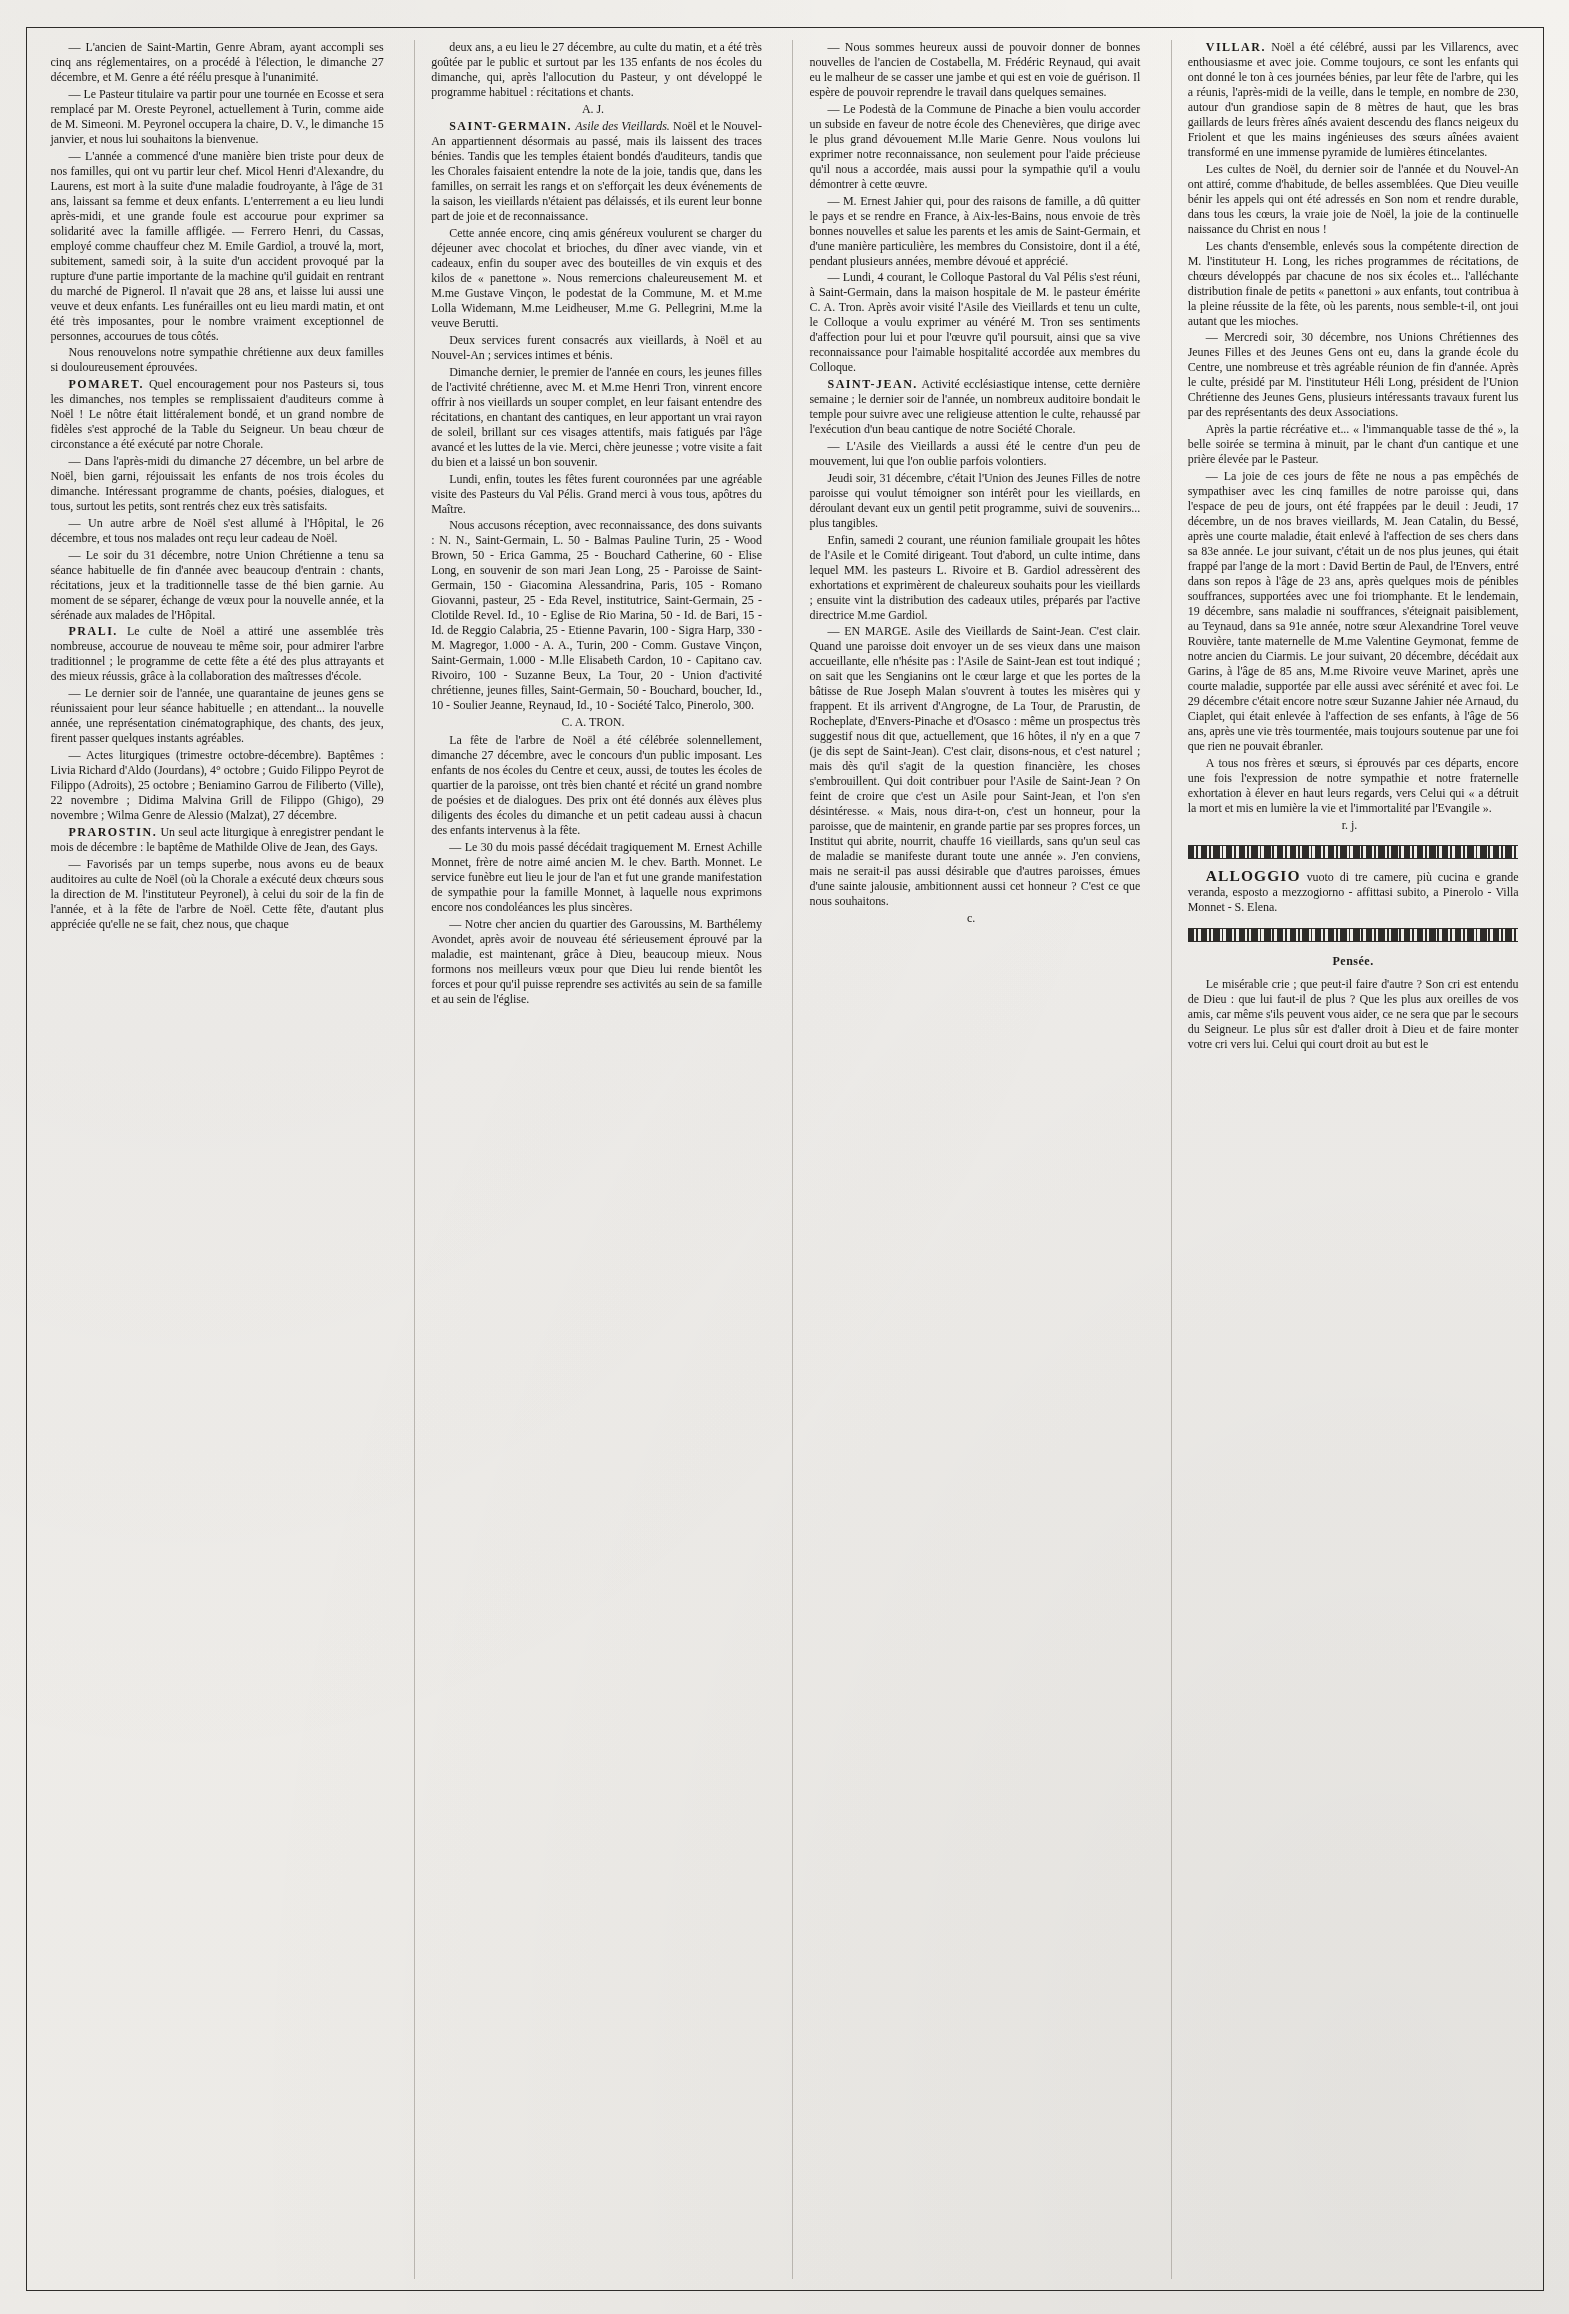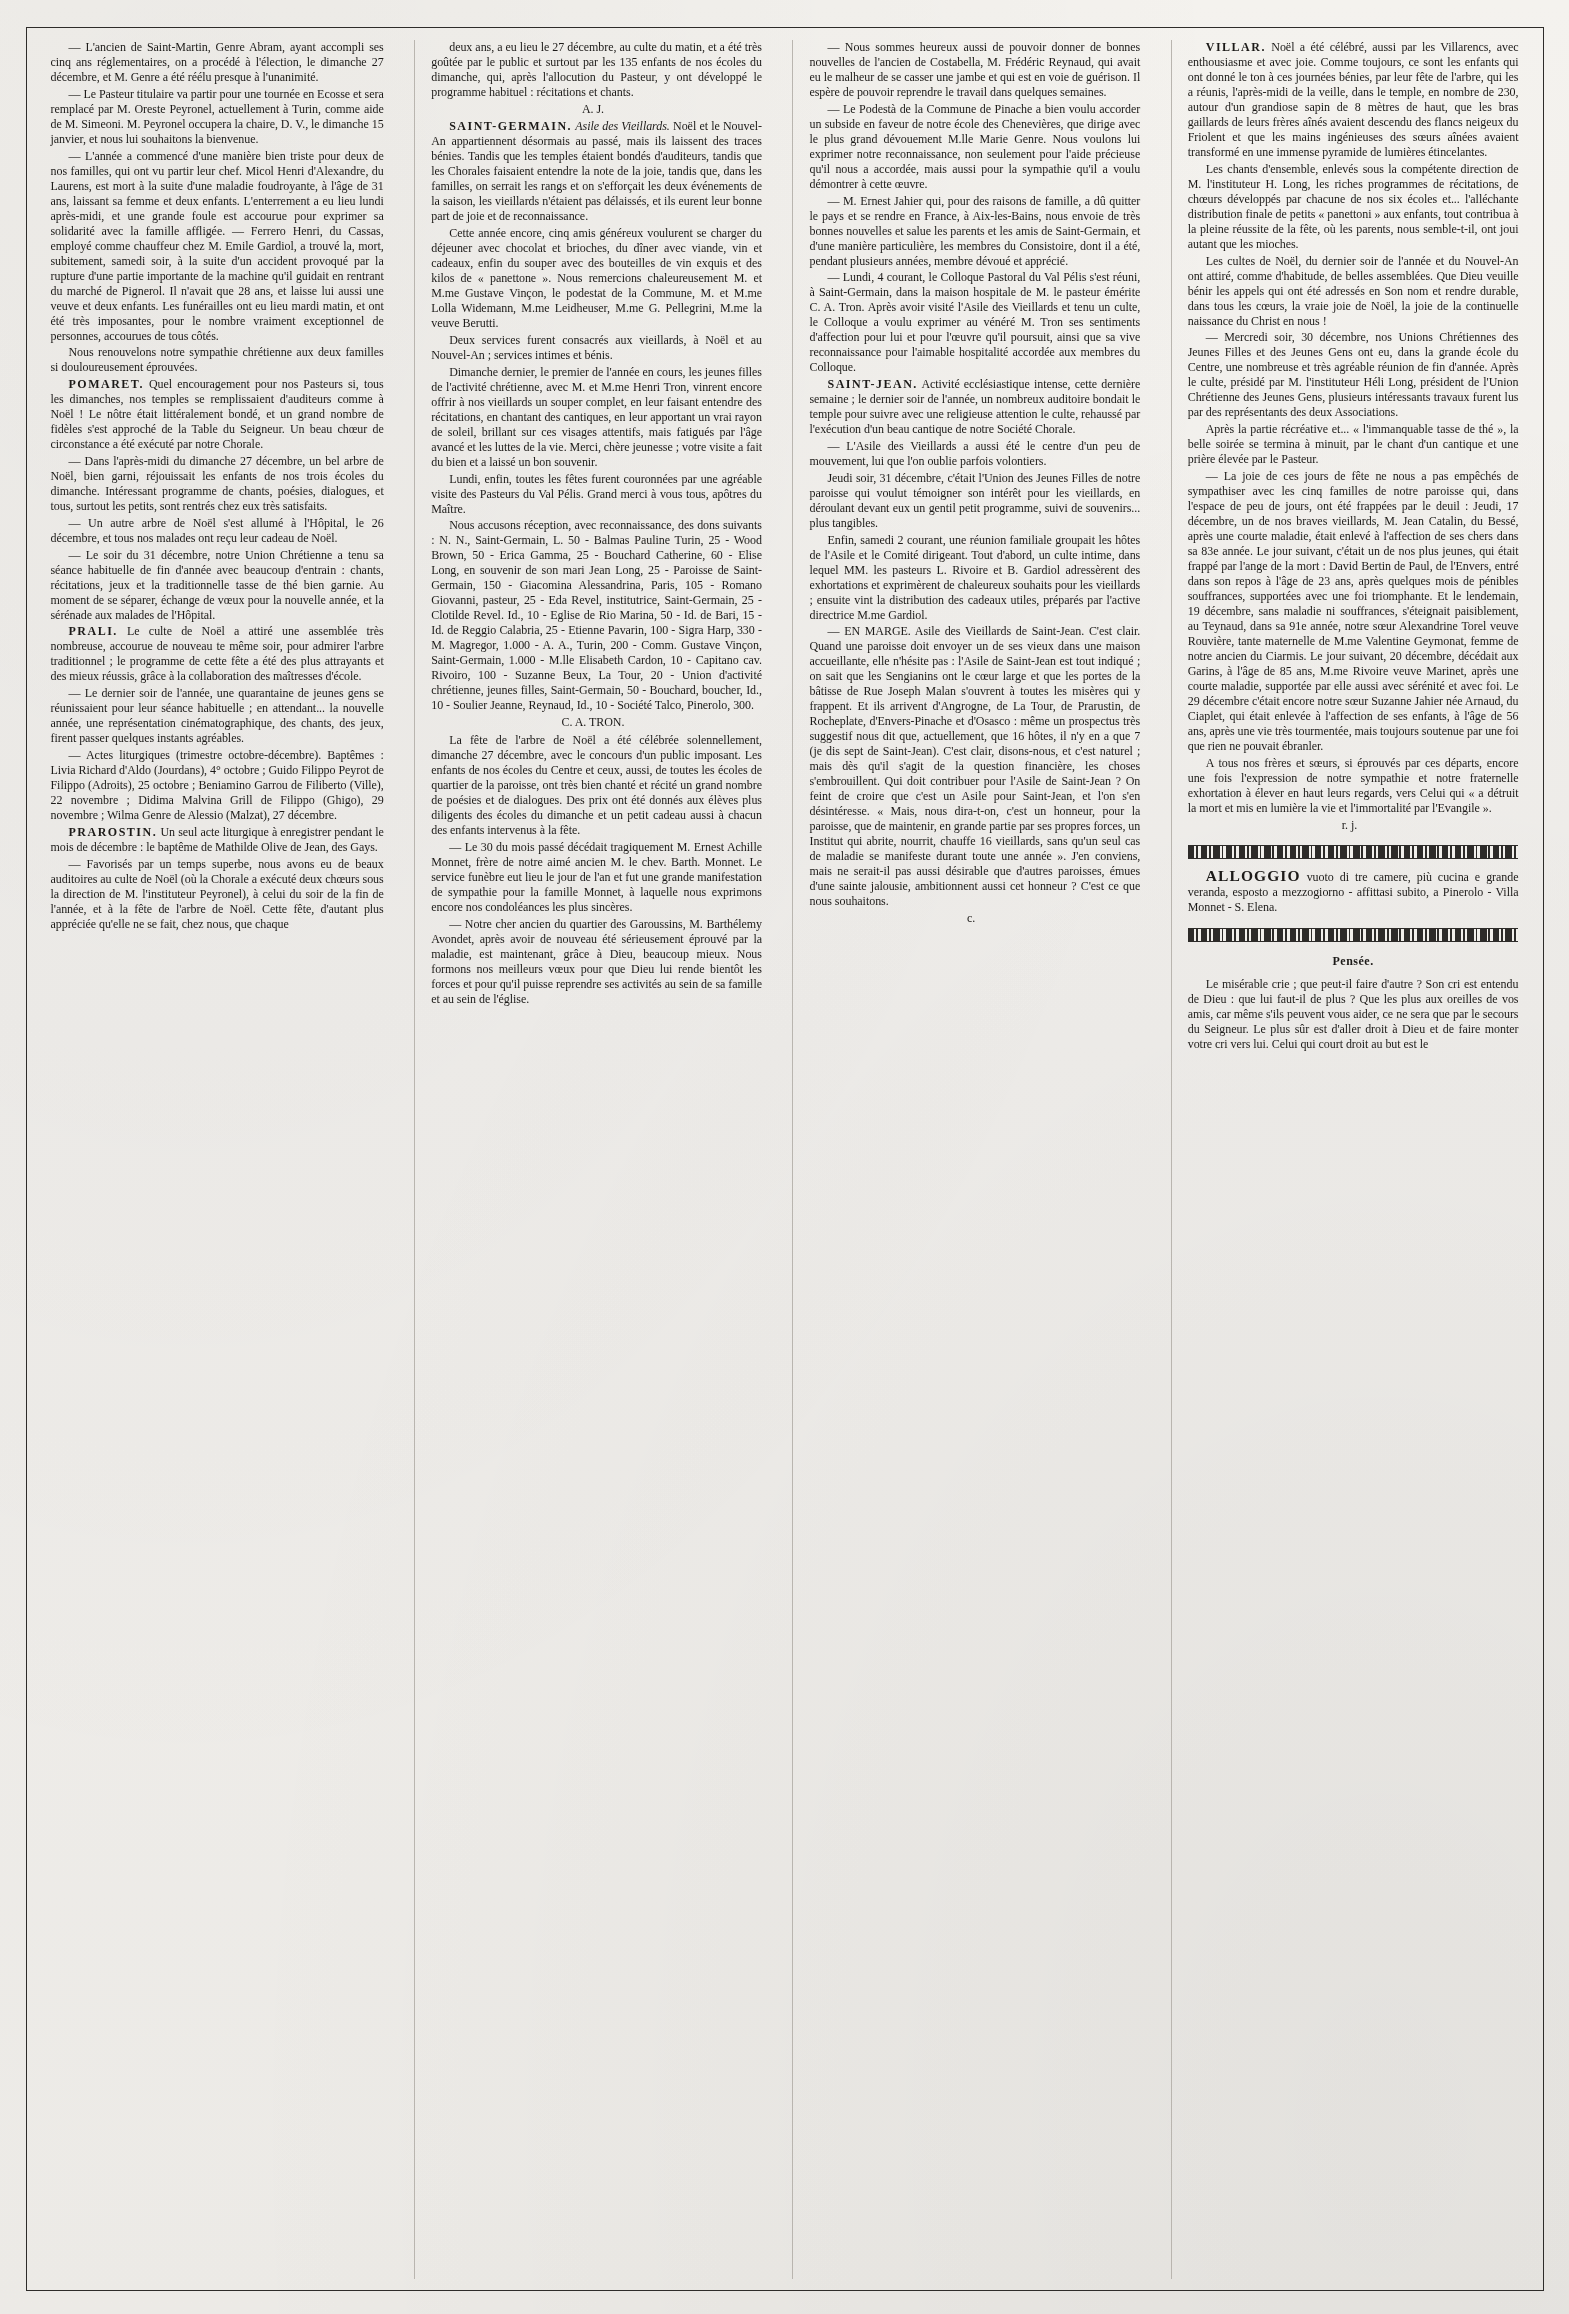--- a/index.html
+++ b/index.html
@@ -163,22 +163,22 @@
           <p class="ind dash">L'Asile des Vieillards a aussi été le centre d'un peu de mouvement, lui que l'on oublie parfois volontiers.</p>
           <p class="ind">Jeudi soir, 31 décembre, c'était l'Union des Jeunes Filles de notre paroisse qui voulut témoigner son intérêt pour les vieillards, en déroulant devant eux un gentil petit programme, suivi de souvenirs... plus tangibles.</p>
           <p class="ind">Enfin, samedi 2 courant, une réunion familiale groupait les hôtes de l'Asile et le Comité dirigeant. Tout d'abord, un culte intime, dans lequel MM. les pasteurs L. Rivoire et B. Gardiol adressèrent des exhortations et exprimèrent de chaleureux souhaits pour les vieillards ; ensuite vint la distribution des cadeaux utiles, préparés par l'active directrice M.me Gardiol.</p>
           <p class="ind dash">EN MARGE. Asile des Vieillards de Saint-Jean. C'est clair. Quand une paroisse doit envoyer un de ses vieux dans une maison accueillante, elle n'hésite pas : l'Asile de Saint-Jean est tout indiqué ; on sait que les Sengianins ont le cœur large et que les portes de la bâtisse de Rue Joseph Malan s'ouvrent à toutes les misères qui y frappent. Et ils arrivent d'Angrogne, de La Tour, de Prarustin, de Rocheplate, d'Envers-Pinache et d'Osasco : même un prospectus très suggestif nous dit que, actuellement, que 16 hôtes, il n'y en a que 7 (je dis sept de Saint-Jean). C'est clair, disons-nous, et c'est naturel ; mais dès qu'il s'agit de la question financière, les choses s'embrouillent. Qui doit contribuer pour l'Asile de Saint-Jean ? On feint de croire que c'est un Asile pour Saint-Jean, et l'on s'en désintéresse. « Mais, nous dira-t-on, c'est un honneur, pour la paroisse, que de maintenir, en grande partie par ses propres forces, un Institut qui abrite, nourrit, chauffe 16 vieillards, sans qu'un seul cas de maladie se manifeste durant toute une année ». J'en conviens, mais ne serait-il pas aussi désirable que d'autres paroisses, émues d'une sainte jalousie, ambitionnent aussi cet honneur ? C'est ce que nous souhaitons.</p>
           <span class="sig">c.</span>
         </div>
     </div>
     <div class="col">
       <div class="col-inner" id="col4">
           <p class="ind"><span class="lead-sp">VILLAR.</span> Noël a été célébré, aussi par les Villarencs, avec enthousiasme et avec joie. Comme toujours, ce sont les enfants qui ont donné le ton à ces journées bénies, par leur fête de l'arbre, qui les a réunis, l'après-midi de la veille, dans le temple, en nombre de 230, autour d'un grandiose sapin de 8 mètres de haut, que les bras gaillards de leurs frères aînés avaient descendu des flancs neigeux du Friolent et que les mains ingénieuses des sœurs aînées avaient transformé en une immense pyramide de lumières étincelantes.</p>
+          <p class="ind">Les cultes de Noël, du dernier soir de l'année et du Nouvel-An ont attiré, comme d'habitude, de belles assemblées. Que Dieu veuille bénir les appels qui ont été adressés en Son nom et rendre durable, dans tous les cœurs, la vraie joie de Noël, la joie de la continuelle naissance du Christ en nous !</p>
           <p class="ind">Les chants d'ensemble, enlevés sous la compétente direction de M. l'instituteur H. Long, les riches programmes de récitations, de chœurs développés par chacune de nos six écoles et... l'alléchante distribution finale de petits « panettoni » aux enfants, tout contribua à la pleine réussite de la fête, où les parents, nous semble-t-il, ont joui autant que les mioches.</p>
-          <p class="ind">Les cultes de Noël, du dernier soir de l'année et du Nouvel-An ont attiré, comme d'habitude, de belles assemblées. Que Dieu veuille bénir les appels qui ont été adressés en Son nom et rendre durable, dans tous les cœurs, la vraie joie de Noël, la joie de la continuelle naissance du Christ en nous !</p>
           <p class="ind dash">Mercredi soir, 30 décembre, nos Unions Chrétiennes des Jeunes Filles et des Jeunes Gens ont eu, dans la grande école du Centre, une nombreuse et très agréable réunion de fin d'année. Après le culte, présidé par M. l'instituteur Héli Long, président de l'Union Chrétienne des Jeunes Gens, plusieurs intéressants travaux furent lus par des représentants des deux Associations.</p>
           <p class="ind">Après la partie récréative et... « l'immanquable tasse de thé », la belle soirée se termina à minuit, par le chant d'un cantique et une prière élevée par le Pasteur.</p>
           <p class="ind dash">La joie de ces jours de fête ne nous a pas empêchés de sympathiser avec les cinq familles de notre paroisse qui, dans l'espace de peu de jours, ont été frappées par le deuil : Jeudi, 17 décembre, un de nos braves vieillards, M. Jean Catalin, du Bessé, après une courte maladie, était enlevé à l'affection de ses chers dans sa 83e année. Le jour suivant, c'était un de nos plus jeunes, qui était frappé par l'ange de la mort : David Bertin de Paul, de l'Envers, entré dans son repos à l'âge de 23 ans, après quelques mois de pénibles souffrances, supportées avec une foi triomphante. Et le lendemain, 19 décembre, sans maladie ni souffrances, s'éteignait paisiblement, au Teynaud, dans sa 91e année, notre sœur Alexandrine Torel veuve Rouvière, tante maternelle de M.me Valentine Geymonat, femme de notre ancien du Ciarmis. Le jour suivant, 20 décembre, décédait aux Garins, à l'âge de 85 ans, M.me Rivoire veuve Marinet, après une courte maladie, supportée par elle aussi avec sérénité et avec foi. Le 29 décembre c'était encore notre sœur Suzanne Jahier née Arnaud, du Ciaplet, qui était enlevée à l'affection de ses enfants, à l'âge de 56 ans, après une vie très tourmentée, mais toujours soutenue par une foi que rien ne pouvait ébranler.</p>
           <p class="ind">A tous nos frères et sœurs, si éprouvés par ces départs, encore une fois l'expression de notre sympathie et notre fraternelle exhortation à élever en haut leurs regards, vers Celui qui « a détruit la mort et mis en lumière la vie et l'immortalité par l'Evangile ».</p>
           <span class="sig">r. j.</span>
           <div class="rule-orn"></div>
           <p class="ind"><span class="big-lead">ALLOGGIO</span> vuoto di tre camere, più cucina e grande veranda, esposto a mezzogiorno - affittasi subito, a Pinerolo - Villa Monnet - S. Elena.</p>
           <div class="rule-orn"></div>
           <div class="pensee">Pensée.</div>
           <p class="ind">Le misérable crie ; que peut-il faire d'autre ? Son cri est entendu de Dieu : que lui faut-il de plus ? Que les plus aux oreilles de vos amis, car même s'ils peuvent vous aider, ce ne sera que par le secours du Seigneur. Le plus sûr est d'aller droit à Dieu et de faire monter votre cri vers lui. Celui qui court droit au but est le</p>

